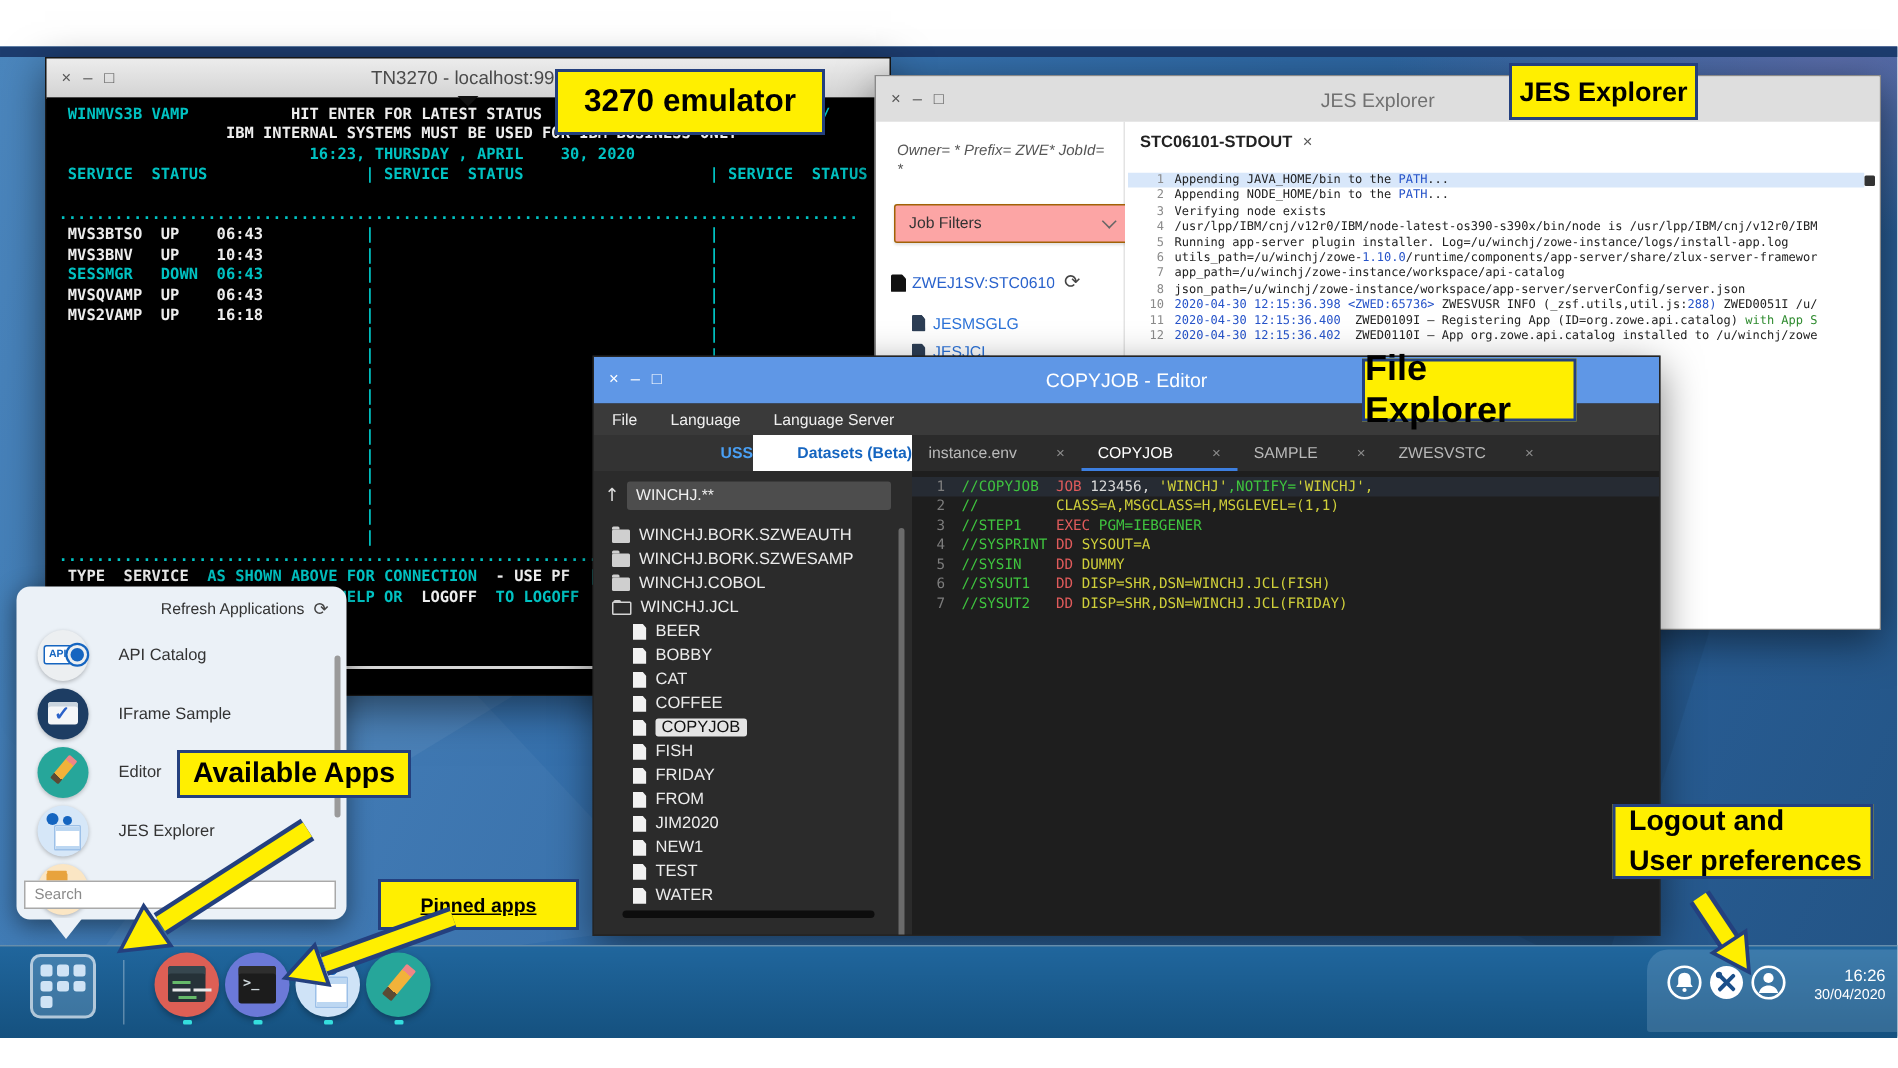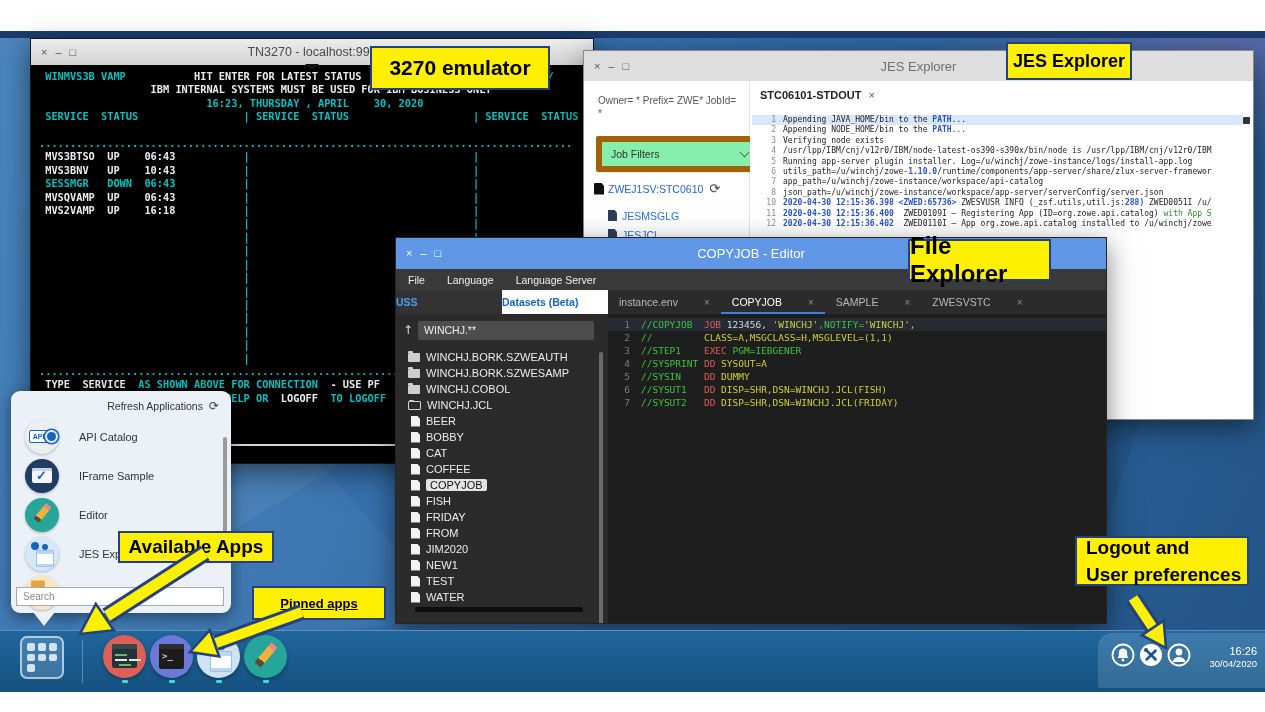--- a/index.html
+++ b/index.html
@@ -35,23 +35,23 @@
   .tl{font-family:"DejaVu Sans Mono",monospace;font-weight:bold;font-size:10.3px;
       line-height:13.4px;white-space:pre;}
   .tc{color:#00c2c2;} .tw{color:#ededed;}
   .tn-oia{position:absolute;left:0;right:0;top:405px;height:2px;background:#d6d6d6;}
   
   .win-jes{left:583px;top:50px;width:669px;height:368px;background:#fff;}
   .jes-bar{height:30px;background:#dedede;border-bottom:1px solid #bdbdbd;}
   .jes-bar .ttl{font-size:13px;color:#707070;}
   .jes-left{position:absolute;left:0;top:30px;width:165px;bottom:0;background:#fff;
             border-right:1px solid #e3e3e3;}
-  .owner{margin:13px 0 0 14px;font-size:10px;color:#555;line-height:13px;}
-  .jfilters{position:absolute;left:12px;top:55px;width:137px;height:24px;background:#86efac;
-    border:6px solid #a16207;border-radius:2px;display:flex;align-items:center;
+  .owner{margin:13px 0 0 14px;font-size:10px;color:#555;line-height:13px;font-style:italic;}
+  .jfilters{position:absolute;left:12px;top:55px;width:137px;height:24px;background:#fca5a5;
+    border:1px solid #a16207;border-radius:2px;display:flex;align-items:center;
     justify-content:space-between;padding:0 9px;box-shadow:0 1px 2px rgba(0,0,0,.12);}
   .jfilters .lab{font-size:10.5px;color:#333;}
   .chev{width:6px;height:6px;border-right:1.6px solid #666;border-bottom:1.6px solid #666;
         transform:rotate(45deg);margin-top:-3px;}
   .jobrow{position:absolute;left:10px;top:100px;display:flex;align-items:center;width:150px;}
   .ico-job{width:10px;height:12px;background:#111;border-radius:1px;margin-right:4px;flex:none;
     clip-path:polygon(0 0,70% 0,100% 28%,100% 100%,0 100%);}
   .joblab{font-size:10.5px;color:#2962cc;white-space:nowrap;overflow:hidden;max-width:110px;}
   .jrefresh{font-family:"DejaVu Sans",sans-serif;font-size:13px;color:#444;margin-left:6px;}
   .spool{display:flex;align-items:center;margin:6px 0 0 24px;height:13px;}
@@ -61,42 +61,42 @@
   .slabel{font-size:10.5px;color:#2b72d8;}
   .jes-main{position:absolute;left:166px;top:30px;right:0;bottom:0;background:#fff;}
   .jes-tab{position:absolute;left:10px;top:8px;display:flex;align-items:center;gap:7px;}
   .jes-tab .tlab{font-size:11px;font-weight:bold;color:#222;}
   .jes-tab .tx{font-size:11px;color:#555;}
   .jeslog{position:absolute;left:2px;top:34px;right:10px;bottom:4px;overflow:hidden;
     font-family:"DejaVu Sans Mono",monospace;font-size:8px;line-height:10.4px;}
   .jl{white-space:pre;}
   .jl.hl{background:#d8e7fa;}
   .ln{display:inline-block;width:24px;text-align:right;color:#8a8a8a;margin-right:7px;}
-  .jd{color:#222;} .jb{color:#2653c9;font-weight:bold;} .jg{color:#2f8b2f;}
+  .jd{color:#222;} .jb{color:#2653c9;font-weight:normal;} .jg{color:#2f8b2f;}
   .jscroll{position:absolute;right:3px;top:36px;width:7px;height:7px;background:#333;border-radius:1px;}
   
   .win-ed{left:395px;top:237px;width:710px;height:385px;background:#1f1f1f;}
   .ed-bar{height:31px;background:#5f97e6;}
   .ed-bar .wc span{color:#fff;}
   .ed-bar .ttl{font-size:13px;color:#fff;}
   .ed-menu{position:absolute;left:0;right:0;top:31px;height:21px;background:#3a3a3a;
     display:flex;align-items:center;gap:22px;padding-left:12px;}
   .ed-menu span{font-size:10.5px;color:#efefef;}
   .ed-left{position:absolute;left:0;top:52px;width:212px;bottom:0;background:#2b2b2b;overflow:hidden;}
   .ptabs{display:flex;height:24px;}
-  .ptab{flex:1;text-align:left;line-height:24px;font-size:10.5px;font-weight:bold;
+  .ptab{flex:1;text-align:right;line-height:24px;font-size:10.5px;font-weight:bold;
         color:#4aa0f5;background:#333;}
   .ptab.active{background:#fff;color:#1565c0;}
   .srow{display:flex;align-items:center;height:32px;padding-left:7px;}
   .uparrow{color:#ddd;font-size:12px;margin-right:5px;font-family:"DejaVu Sans",sans-serif;}
   .sbox{width:170px;height:19px;background:#4d4d4d;color:#f0f0f0;font-size:10.5px;
         line-height:19px;padding-left:6px;border-radius:2px;}
   .tree{margin-top:3px;}
   .ti{height:16px;display:flex;align-items:center;padding-left:12px;color:#ececec;font-size:11px;}
-  .ti.file{padding-left:15px;}
+  .ti.file{padding-left:26px;}
   .ti .icon{margin-right:6px;flex:none;}
   .t-folder{width:12px;height:9px;background:#cfcfcf;border-radius:1px;position:relative;}
   .t-folder:before{content:"";position:absolute;left:0;top:-2px;width:5px;height:2px;background:#cfcfcf;border-radius:1px 1px 0 0;}
   .t-folder.open{background:transparent;border:1.3px solid #d5d5d5;width:11px;height:7px;}
   .t-doc{width:9px;height:11px;background:#f2f2f2;clip-path:polygon(0 0,68% 0,100% 30%,100% 100%,0 100%);}
   .ti .tilab.sel{background:#e4e4e4;color:#111;padding:0 4px;border-radius:2px;}
   .hscroll{position:absolute;bottom:11px;left:19px;width:168px;height:5px;background:#0d0d0d;border-radius:3px;}
   .vscroll{position:absolute;right:5px;top:62px;width:4px;height:292px;background:#6b6b6b;border-radius:2px;}
   .ed-tabs{position:absolute;left:212px;top:52px;right:0;height:24px;background:#2b2b2b;
     display:flex;align-items:stretch;}
@@ -186,21 +186,21 @@
   .tico{position:absolute;top:10px;width:24px;height:24px;}
   .clock{position:absolute;right:8px;top:11px;text-align:right;color:#fff;}
   .clock .t{font-size:11px;line-height:14px;}
   .clock .d{font-size:9.5px;line-height:12px;}
   
   .ann{position:absolute;background:#ffef00;border:2px solid #24407e;color:#000;font-weight:bold;
     display:flex;align-items:center;justify-content:center;z-index:6;}
   .ann-em{left:370px;top:46px;width:176px;height:40px;font-size:21px;}
   .ann-jes{left:1006px;top:42px;width:122px;height:34px;font-size:18px;}
   .ann-file{left:908px;top:239px;width:139px;height:38px;font-size:24px;}
-  .ann-avail{left:118px;top:531px;width:152px;height:28px;font-size:19px;}
+  .ann-avail{left:118px;top:500px;width:152px;height:28px;font-size:19px;}
   .ann-pin{left:252px;top:586px;width:130px;height:30px;font-size:13px;text-decoration:underline;}
   .ann-logout{left:1075px;top:536px;width:174px;height:50px;font-size:19px;
     flex-direction:column;align-items:flex-start;justify-content:center;padding-left:9px;box-sizing:border-box;line-height:27px;}
   .arrows{position:absolute;left:0;top:0;width:1265px;height:712px;z-index:7;pointer-events:none;}
 </style>
 </head>
 <body>
 
 <div class="desktop">
   <div class="band"></div>

